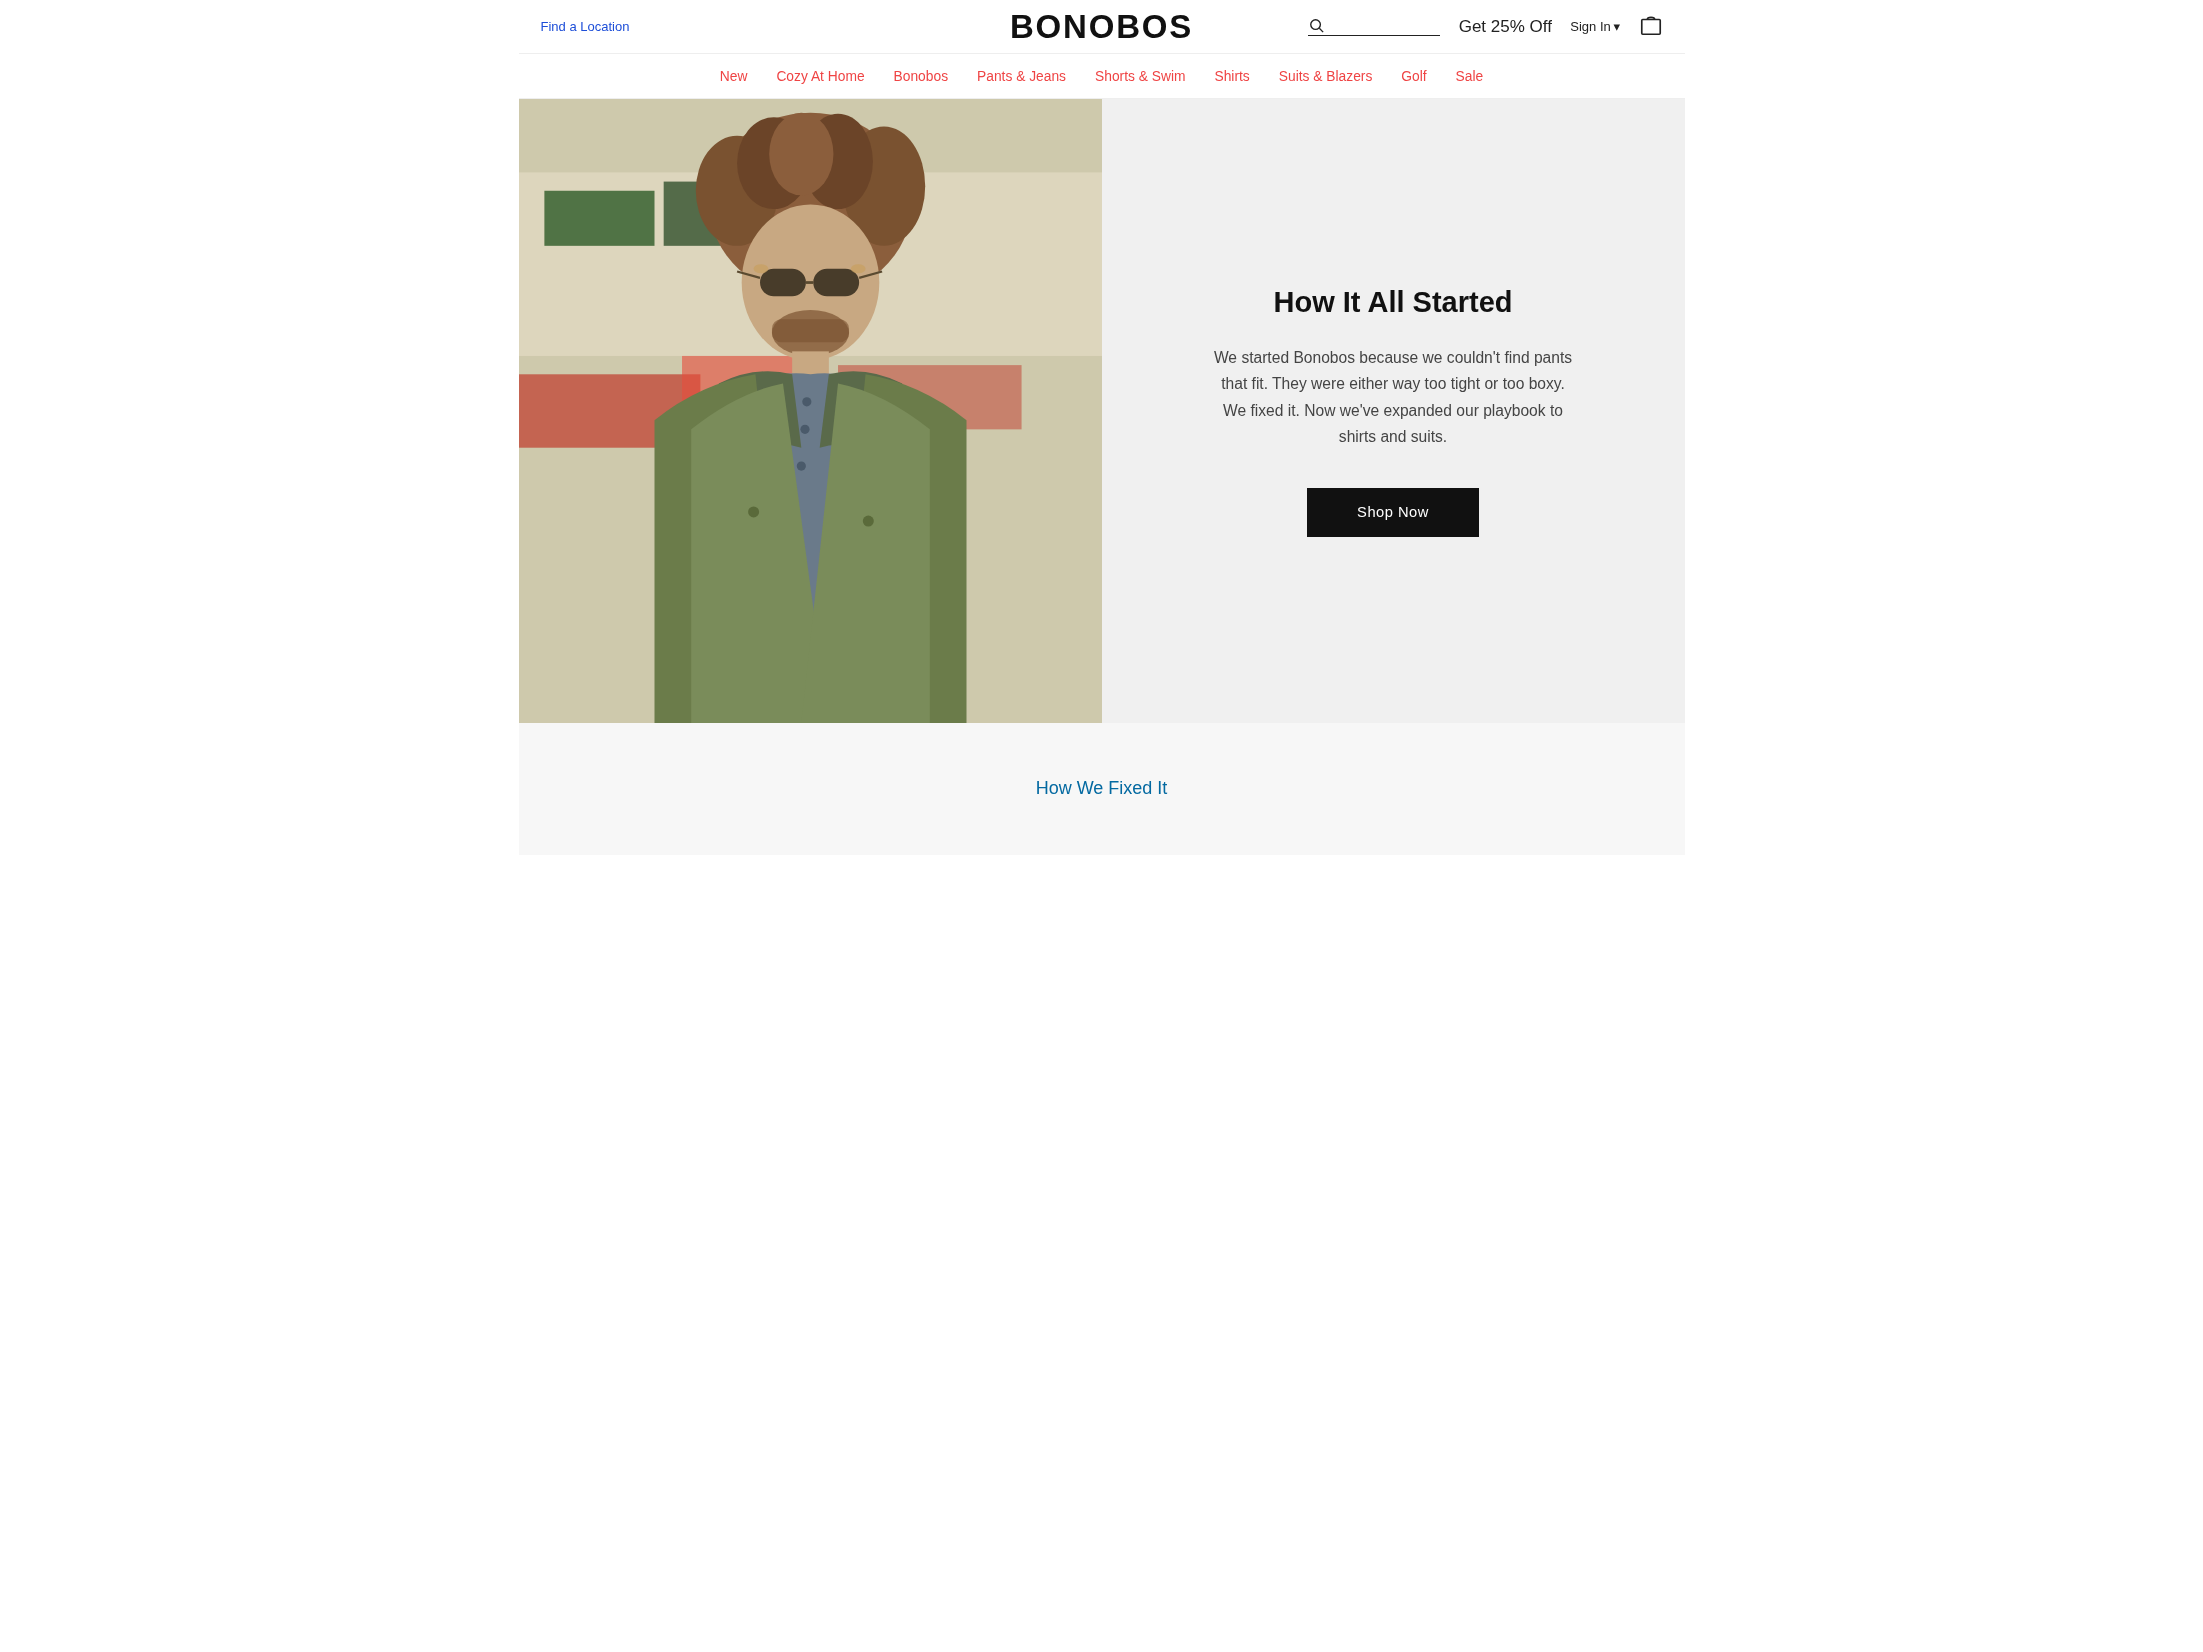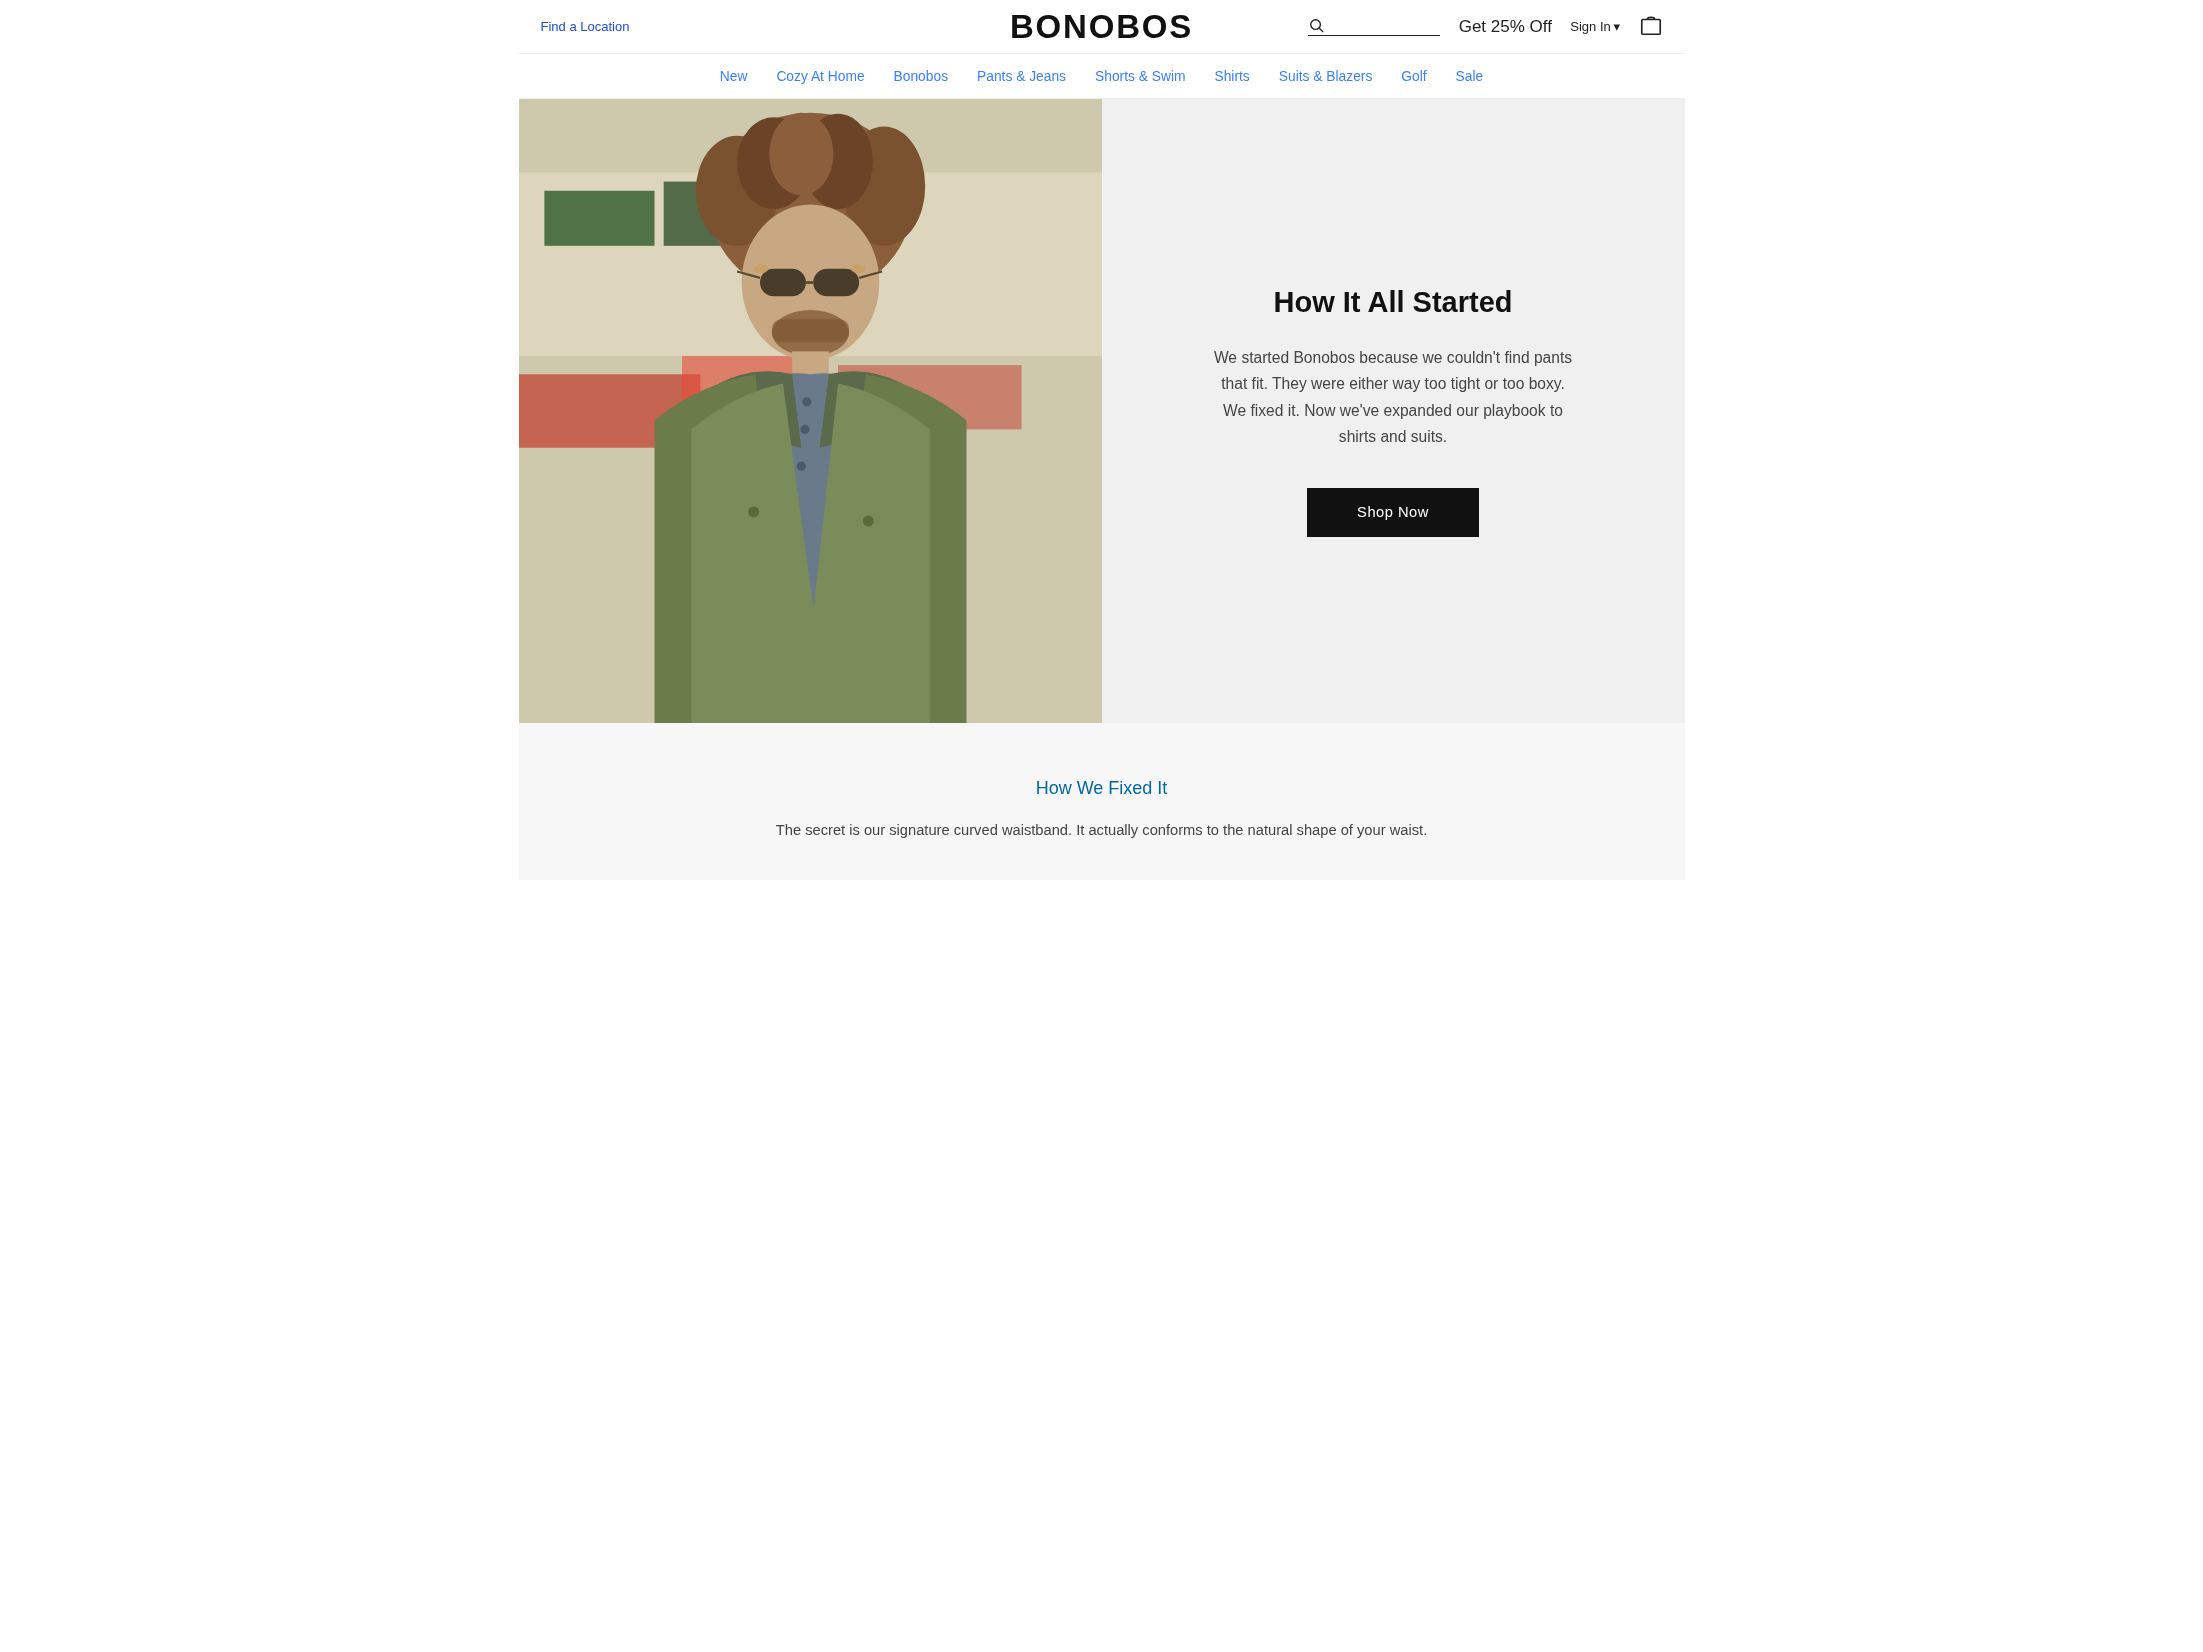--- a/index.html
+++ b/index.html
@@ -97,21 +97,21 @@
       display: flex;
       align-items: center;
       justify-content: center;
       gap: 29px;
       padding: 14.7px 0;
       border-bottom: 0.9px solid #eee;
     }
 
     .nav-item {
       font-size: 13.8px;
-      color: #3b82f6;
+      color: #ef4444;
       cursor: pointer;
       text-decoration: none;
       white-space: nowrap;
     }
 
     
     .hero {
       display: flex;
       width: 100%;
       min-height: 624px;
@@ -331,15 +331,14 @@
 
   <div class="hero-content-side">
     <h2 class="hero-title">How It All Started</h2>
     <p class="hero-description">We started Bonobos because we couldn't find pants that fit. They were either way too tight or too boxy. We fixed it. Now we've expanded our playbook to shirts and suits.</p>
     <button class="shop-now-btn">Shop Now</button>
   </div>
 </div>
 
 <div class="below-hero">
   <h2 class="below-hero-title">How We Fixed It</h2>
-  <p class="below-hero-text">The secret is our signature curved waistband. It actually conforms to the natural shape of your waist.</p>
 </div>
 
 
 </body></html>

